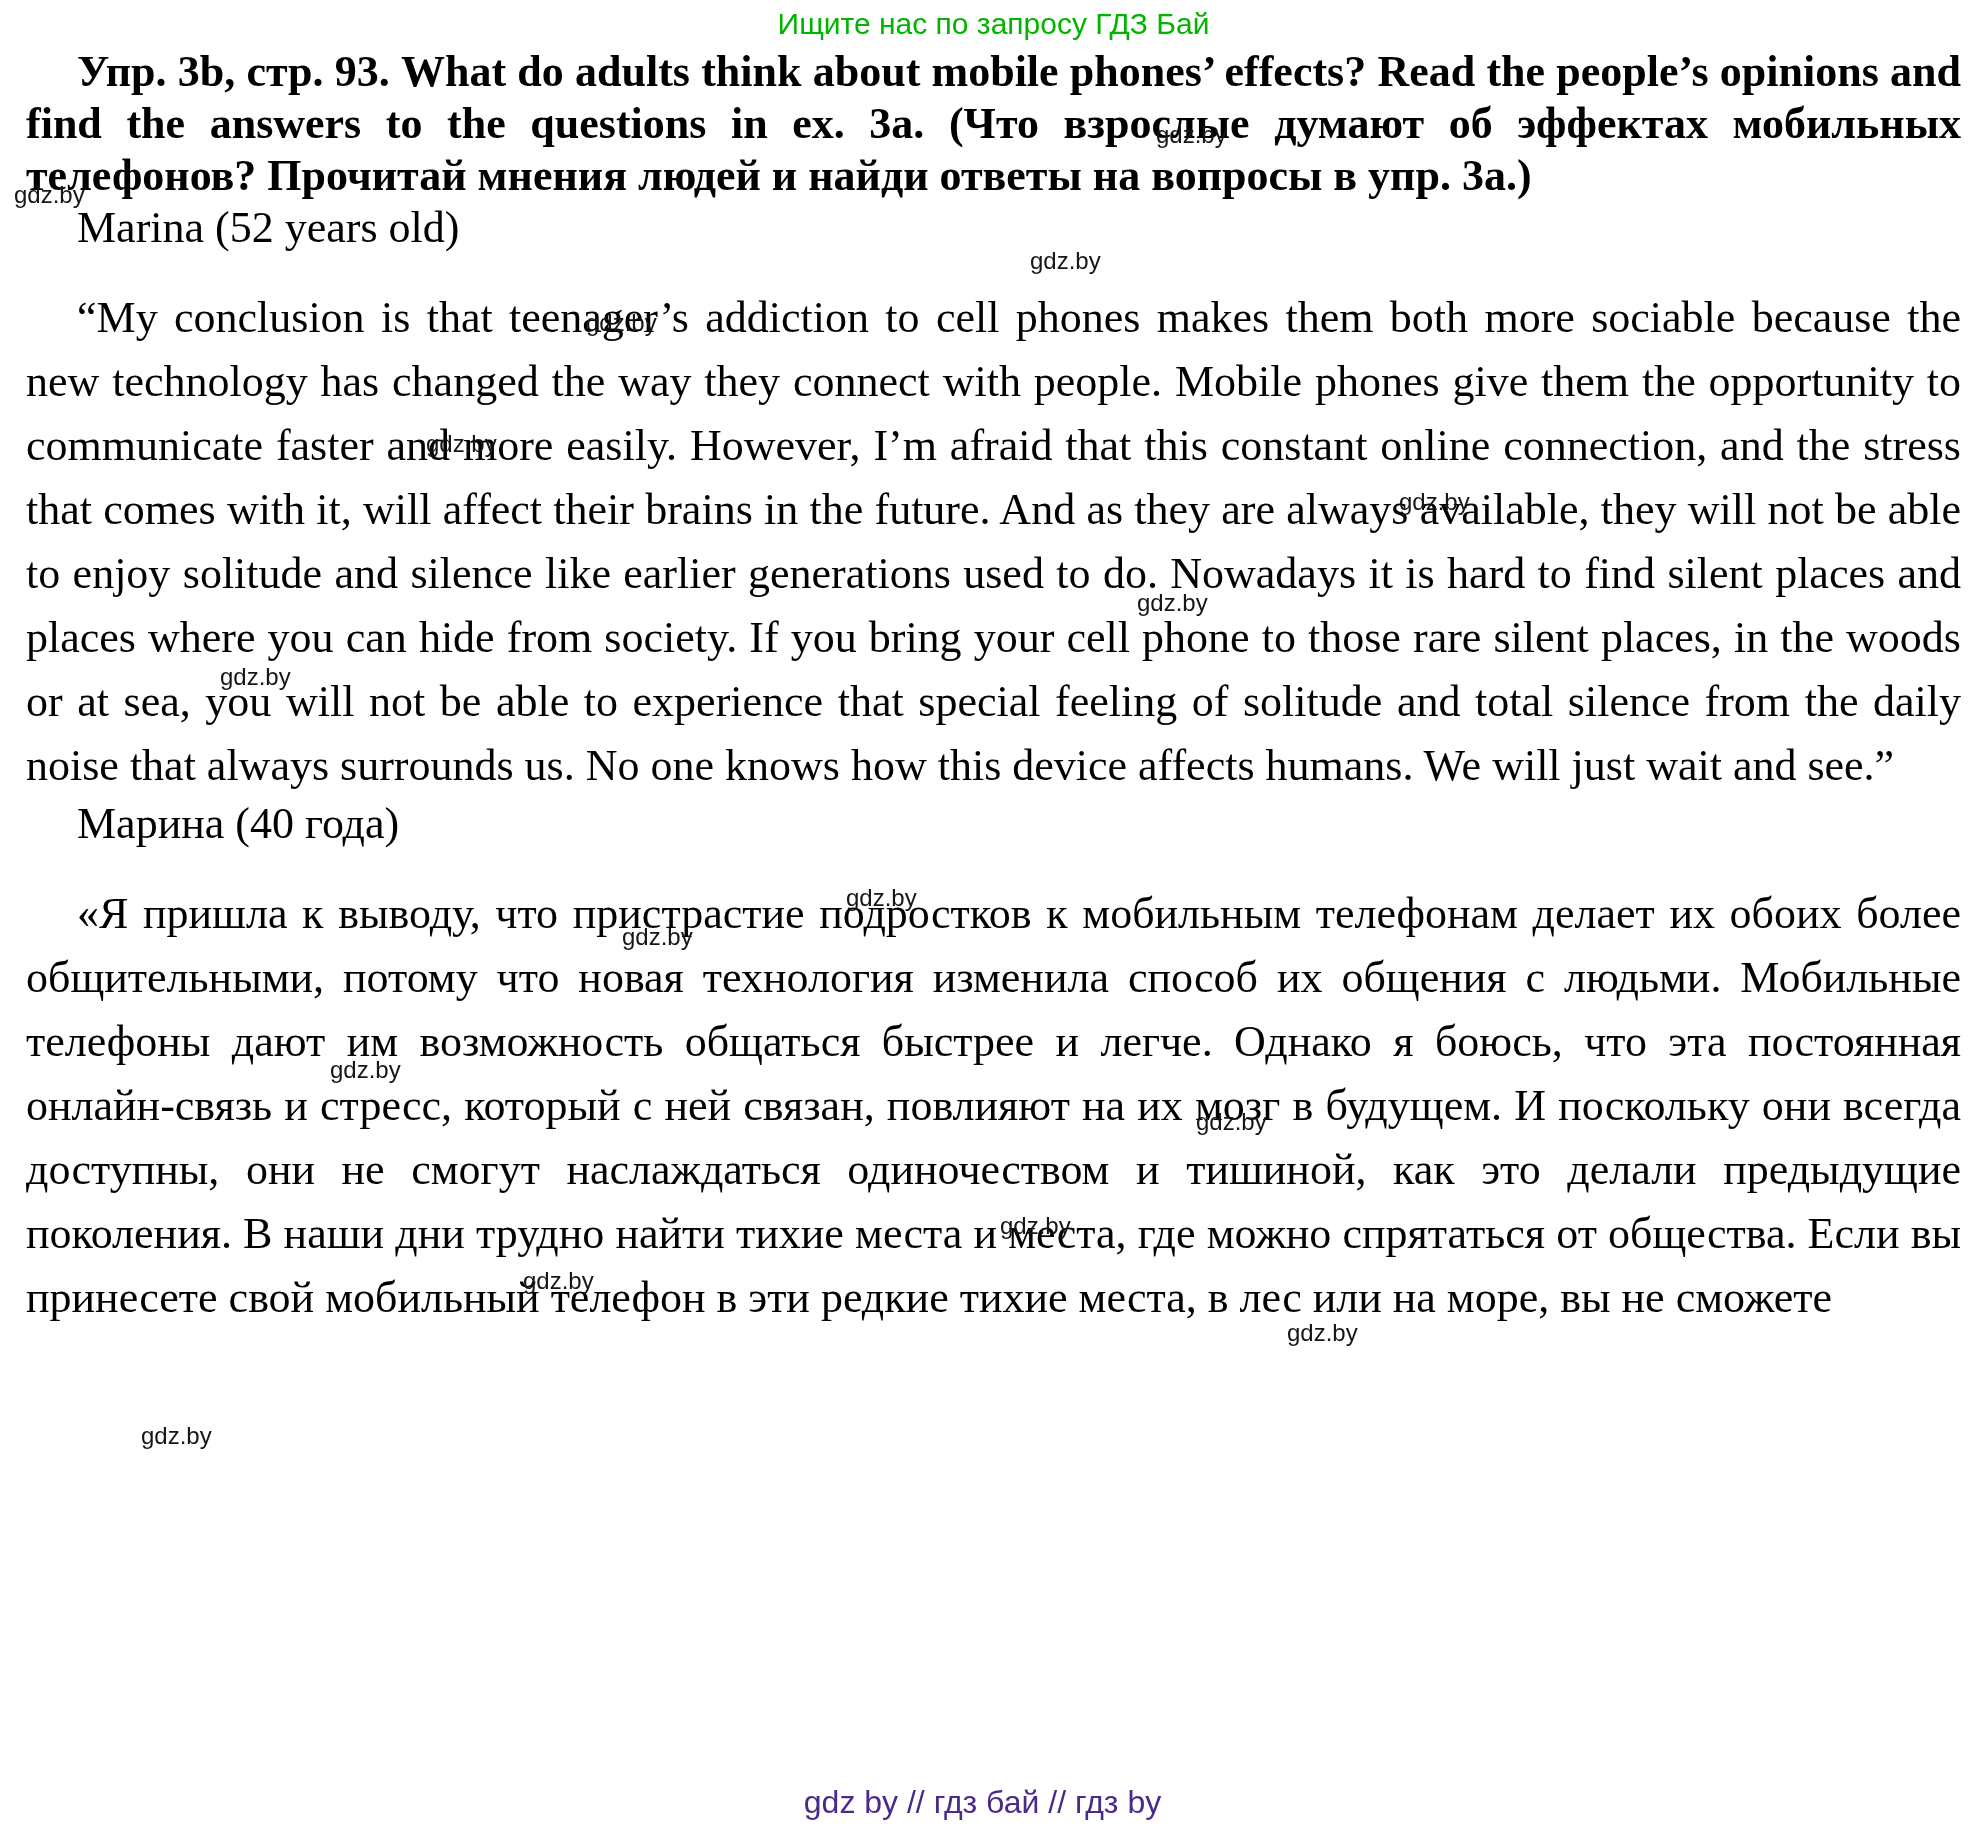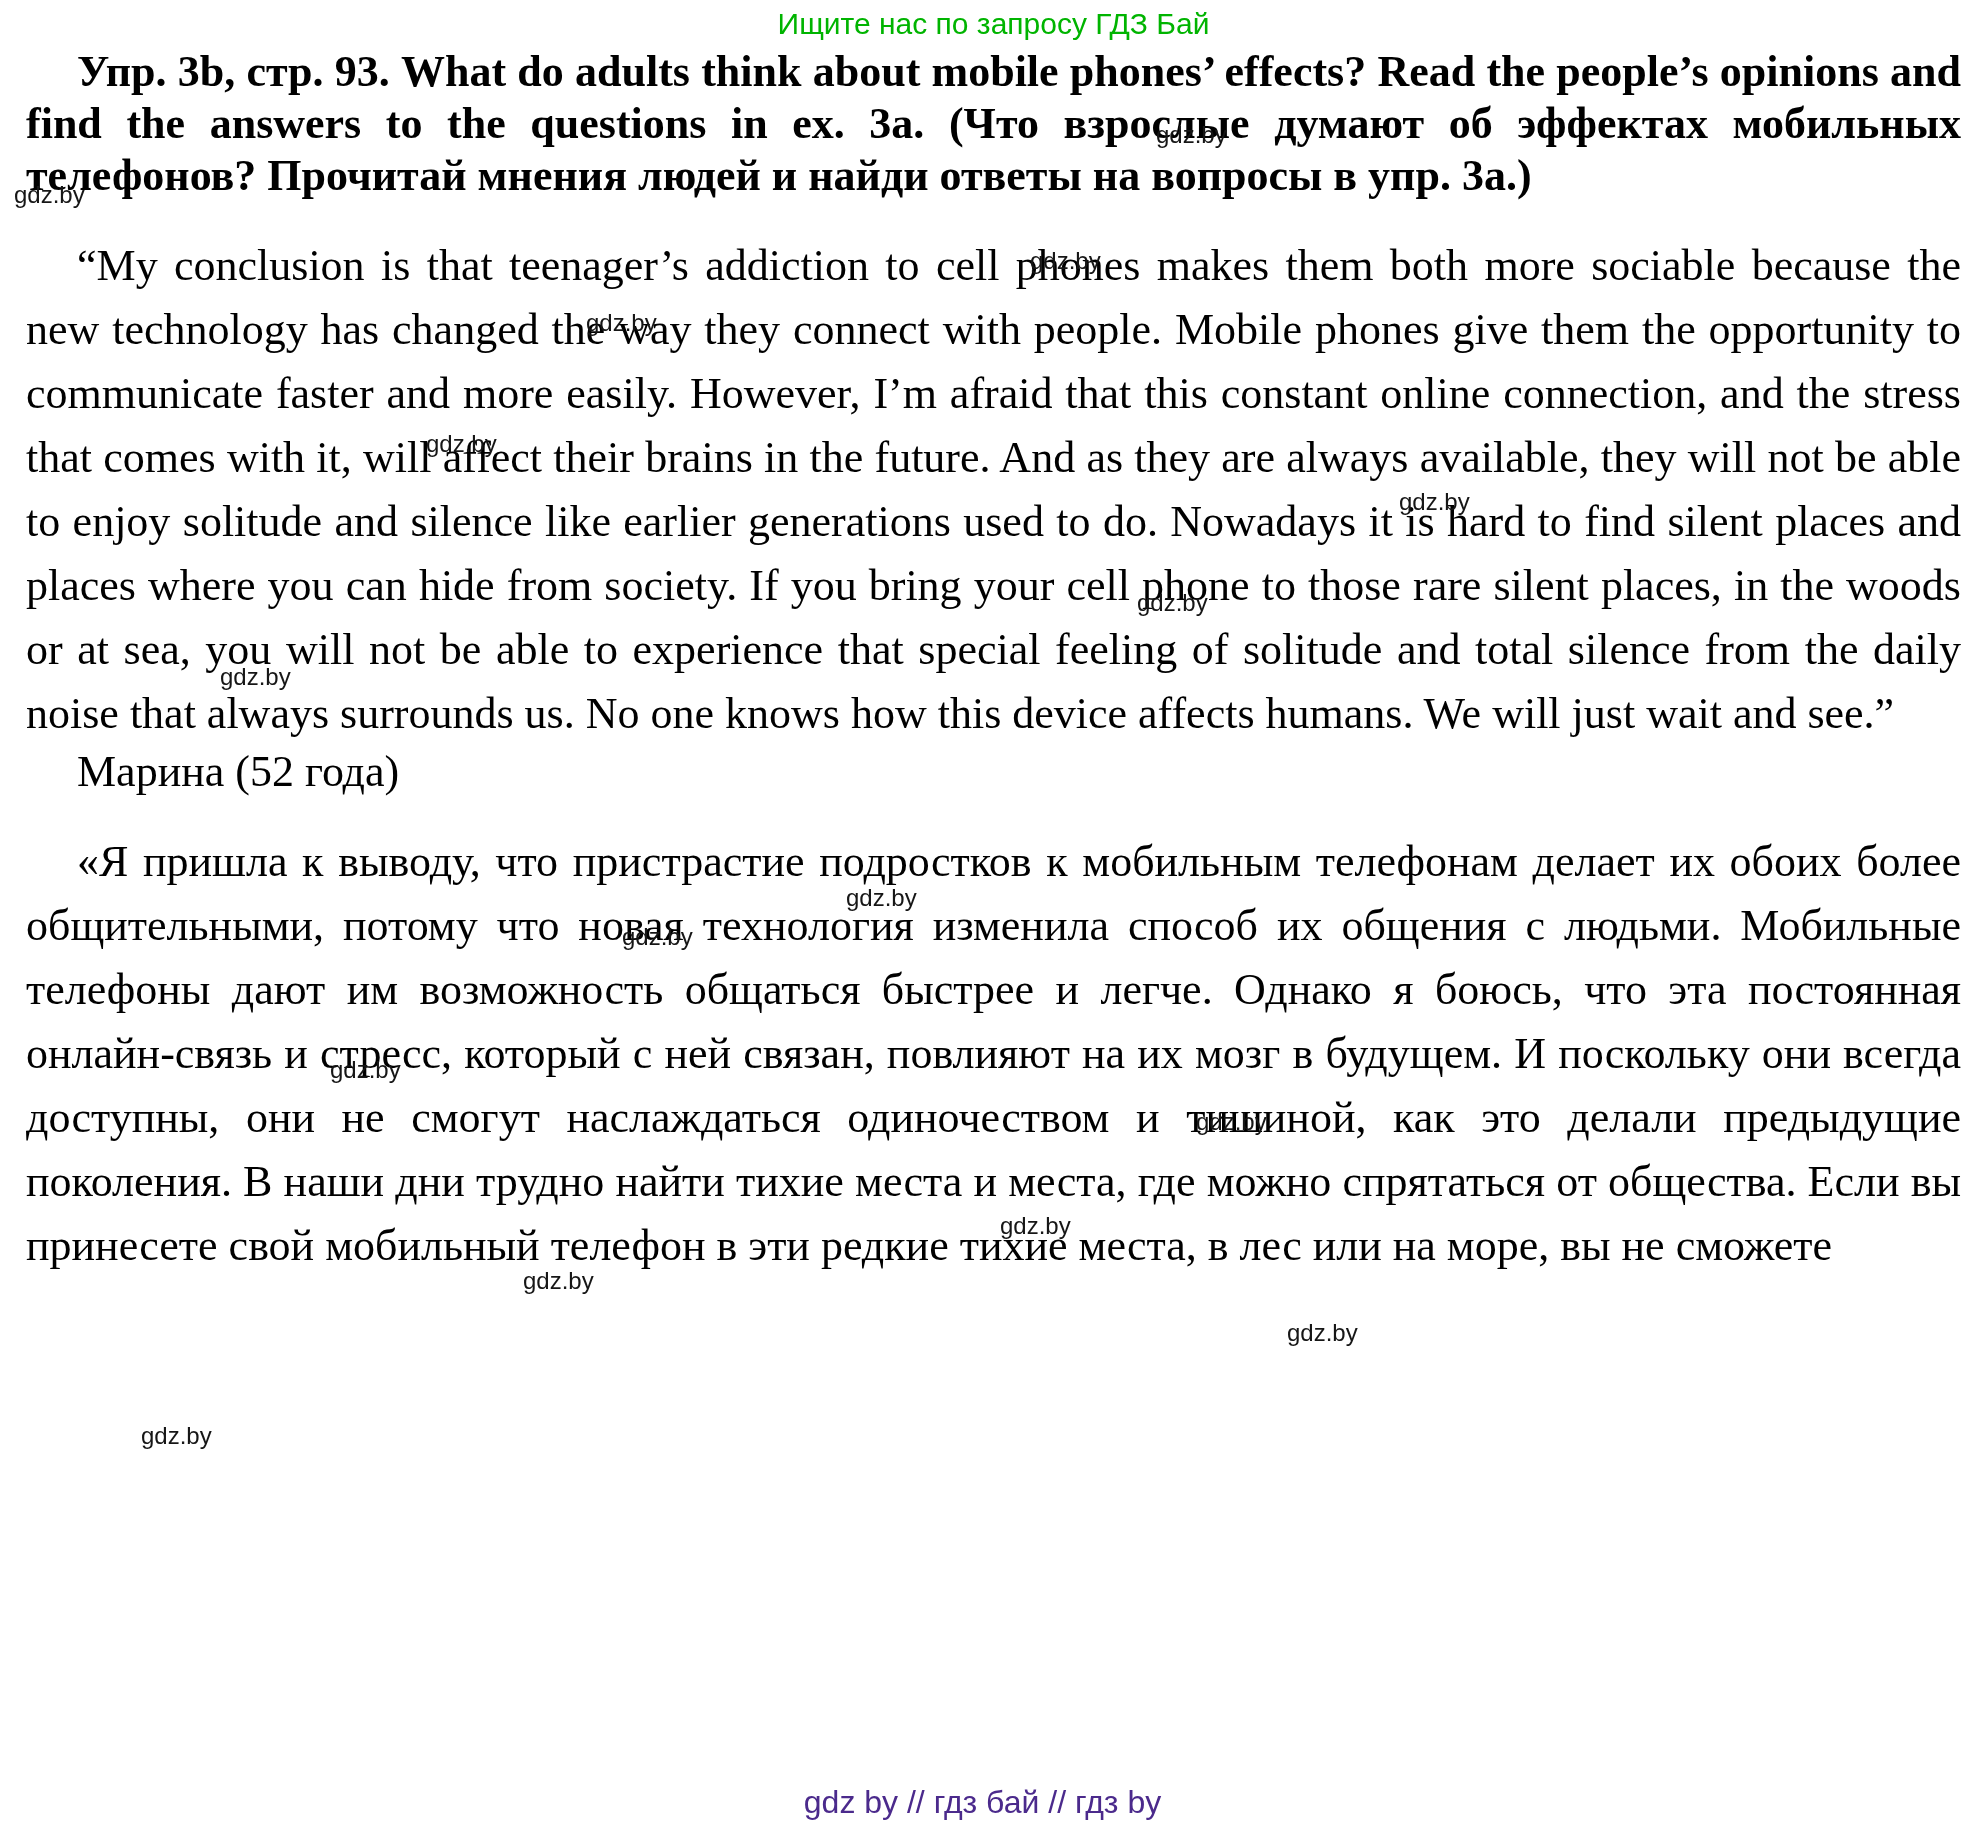--- a/index.html
+++ b/index.html
@@ -69,24 +69,25 @@
 </style>
 </head>
 <body>
 
 <div class="page">
 
   <div class="promo">Ищите нас по запросу ГДЗ Бай</div>
 
   <p class="heading">Упр. 3b, стр. 93. What do adults think about mobile phones’ effects? Read the people’s opinions and find the answers to the questions in ex. 3a. (Что взрослые думают об эффектах мобильных телефонов? Прочитай мнения людей и найди ответы на вопросы в упр. 3а.)</p>
 
+  <p class="name-line">Marina (52 years old)</p>
 
   <p class="para">“My conclusion is that teenager’s addiction to cell phones makes them both more sociable because the new technology has changed the way they connect with people. Mobile phones give them the opportunity to communicate faster and more easily. However, I’m afraid that this constant online connection, and the stress that comes with it, will affect their brains in the future. And as they are always available, they will not be able to enjoy solitude and silence like earlier generations used to do. Nowadays it is hard to find silent places and places where you can hide from society. If you bring your cell phone to those rare silent places, in the woods or at sea, you will not be able to experience that special feeling of solitude and total silence from the daily noise that always surrounds us. No one knows how this device affects humans. We will just wait and see.”</p>
 
-  <p class="name-line">Марина (52 года)</p>
+  <p class="name-line">Марина (40 года)</p>
 
   <p class="para">«Я пришла к выводу, что пристрастие подростков к мобильным телефонам делает их обоих более общительными, потому что новая технология изменила способ их общения с людьми. Мобильные телефоны дают им возможность общаться быстрее и легче. Однако я боюсь, что эта постоянная онлайн-связь и стресс, который с ней связан, повлияют на их мозг в будущем. И поскольку они всегда доступны, они не смогут наслаждаться одиночеством и тишиной, как это делали предыдущие поколения. В наши дни трудно найти тихие места и места, где можно спрятаться от общества. Если вы принесете свой мобильный телефон в эти редкие тихие места, в лес или на море, вы не сможете</p>
 
   <span class="wm" style="left:1156px; top:77px">gdz.by</span>
   <span class="wm" style="left:14px;   top:137px">gdz.by</span>
   <span class="wm" style="left:1030px; top:203px">gdz.by</span>
   <span class="wm" style="left:586px;  top:265px">gdz.by</span>
   <span class="wm" style="left:426px;  top:386px">gdz.by</span>
   <span class="wm" style="left:1399px; top:444px">gdz.by</span>
   <span class="wm" style="left:1137px; top:545px">gdz.by</span>

